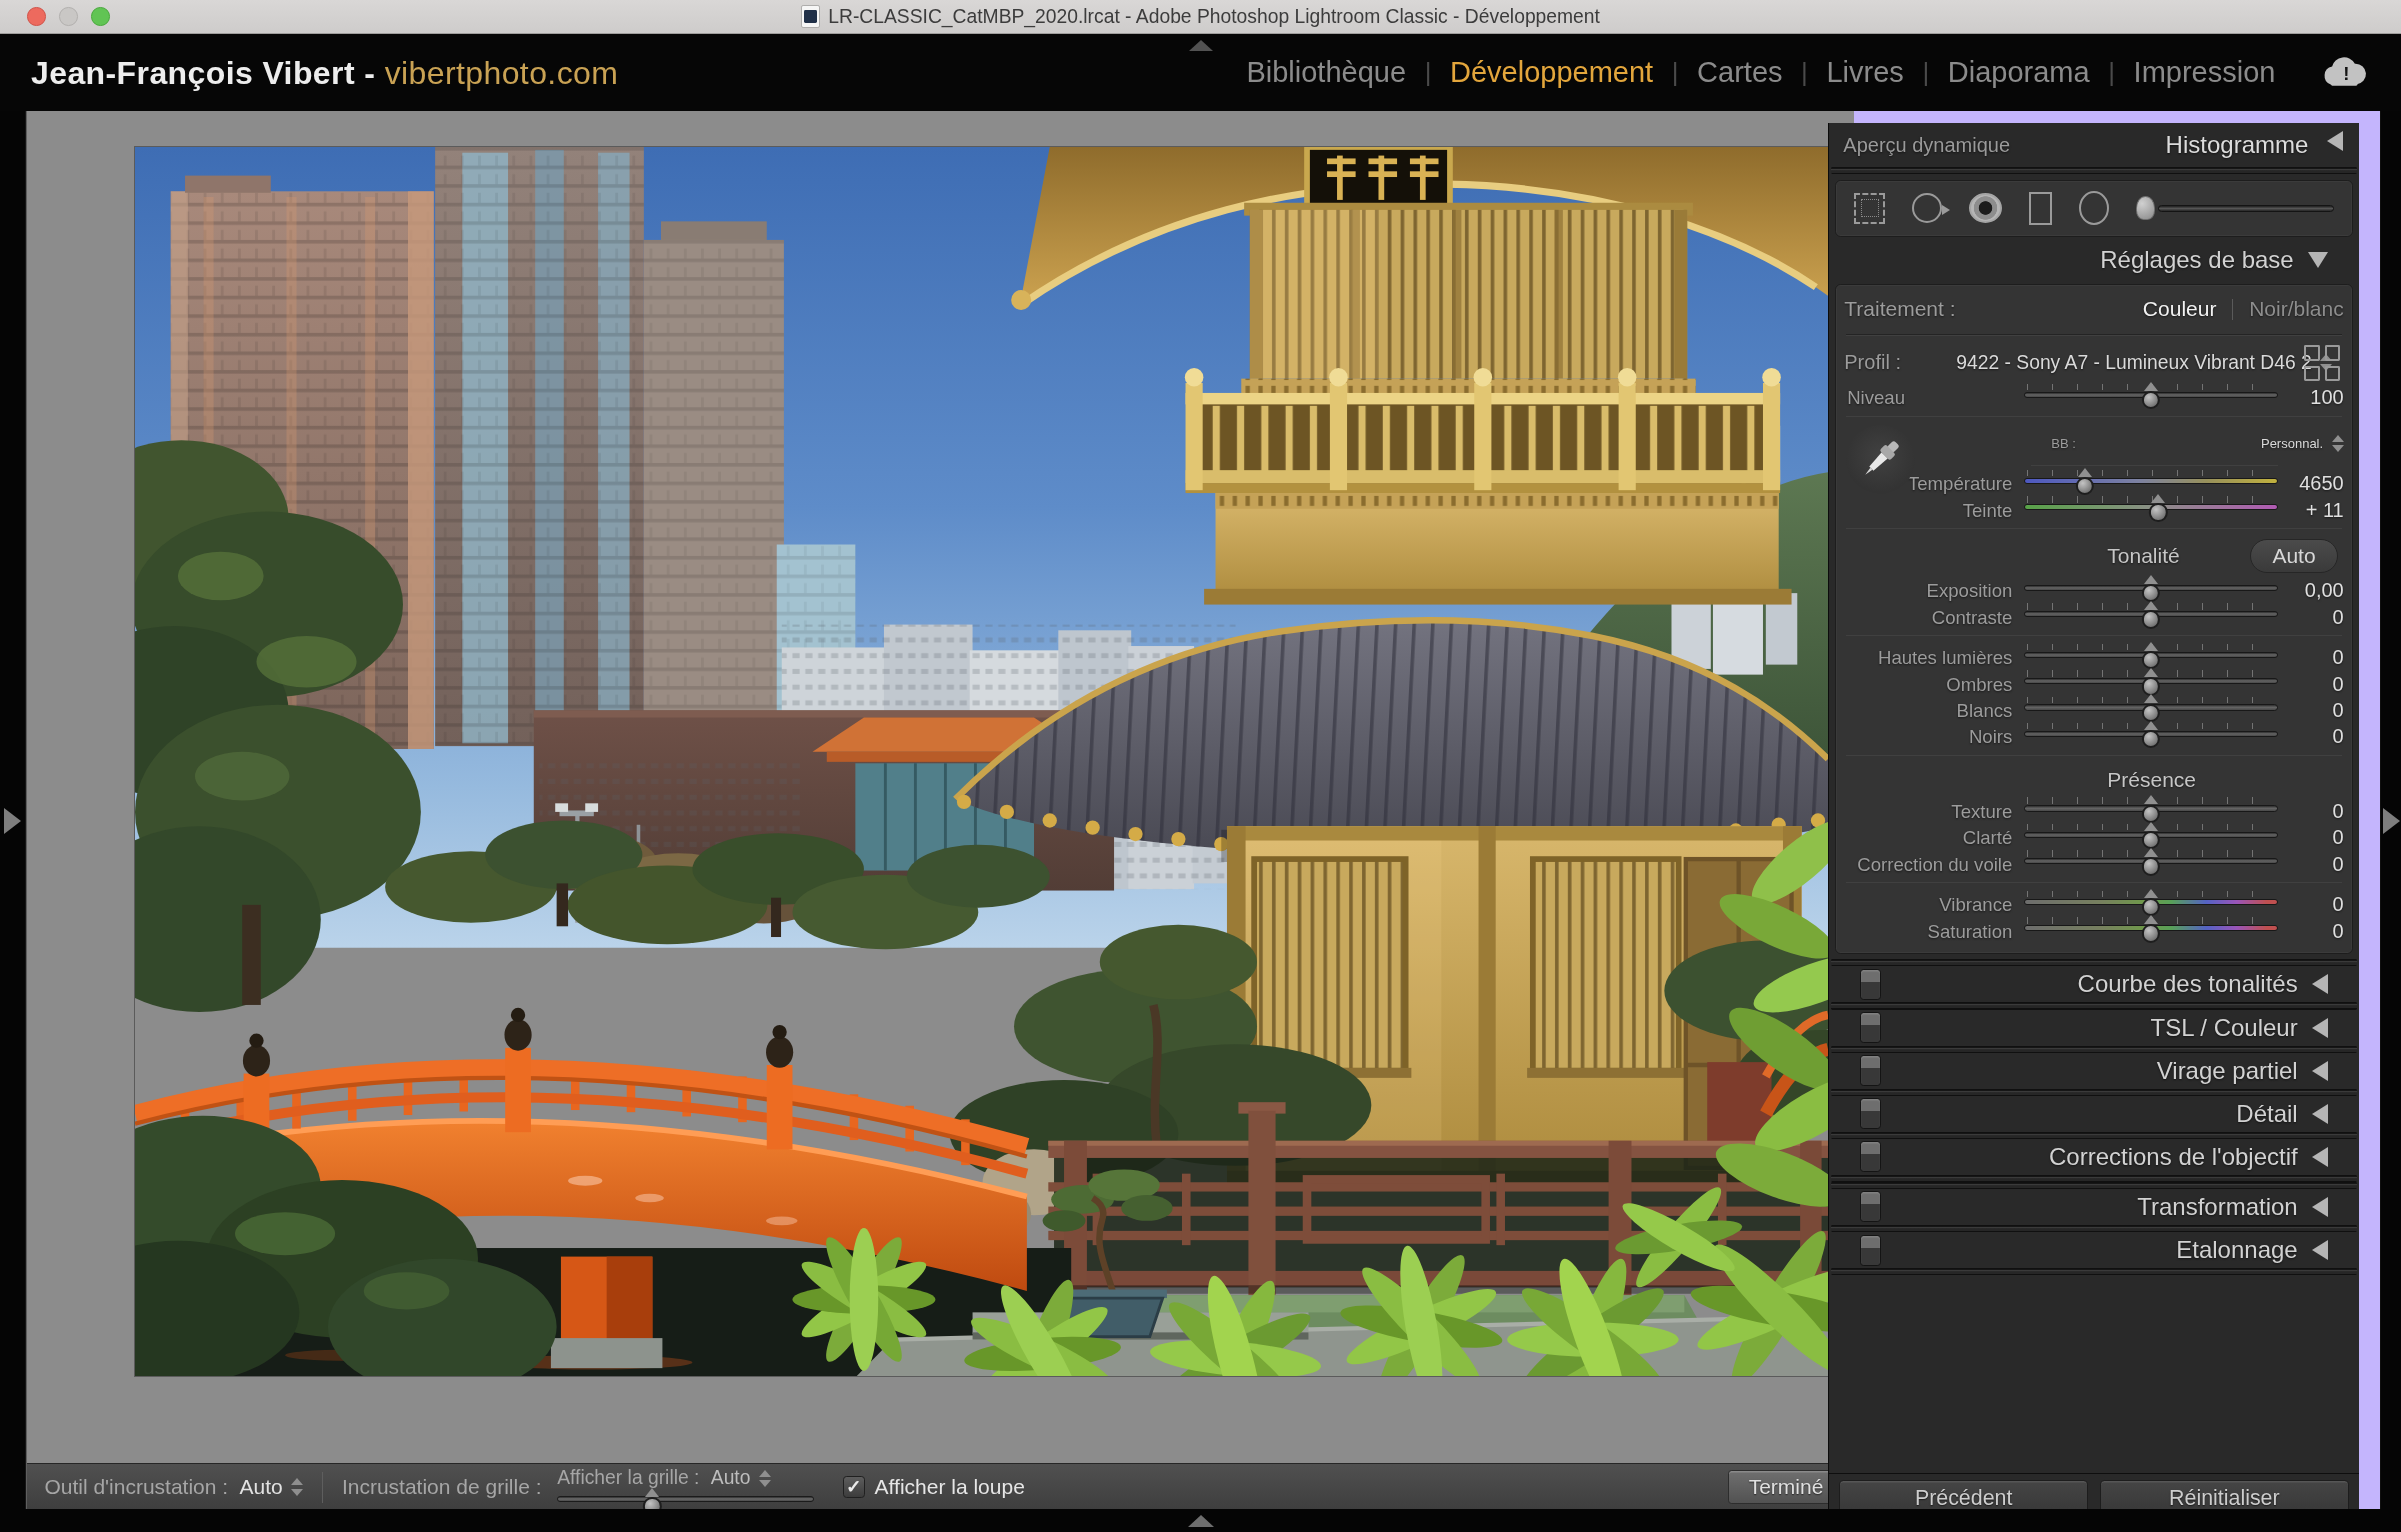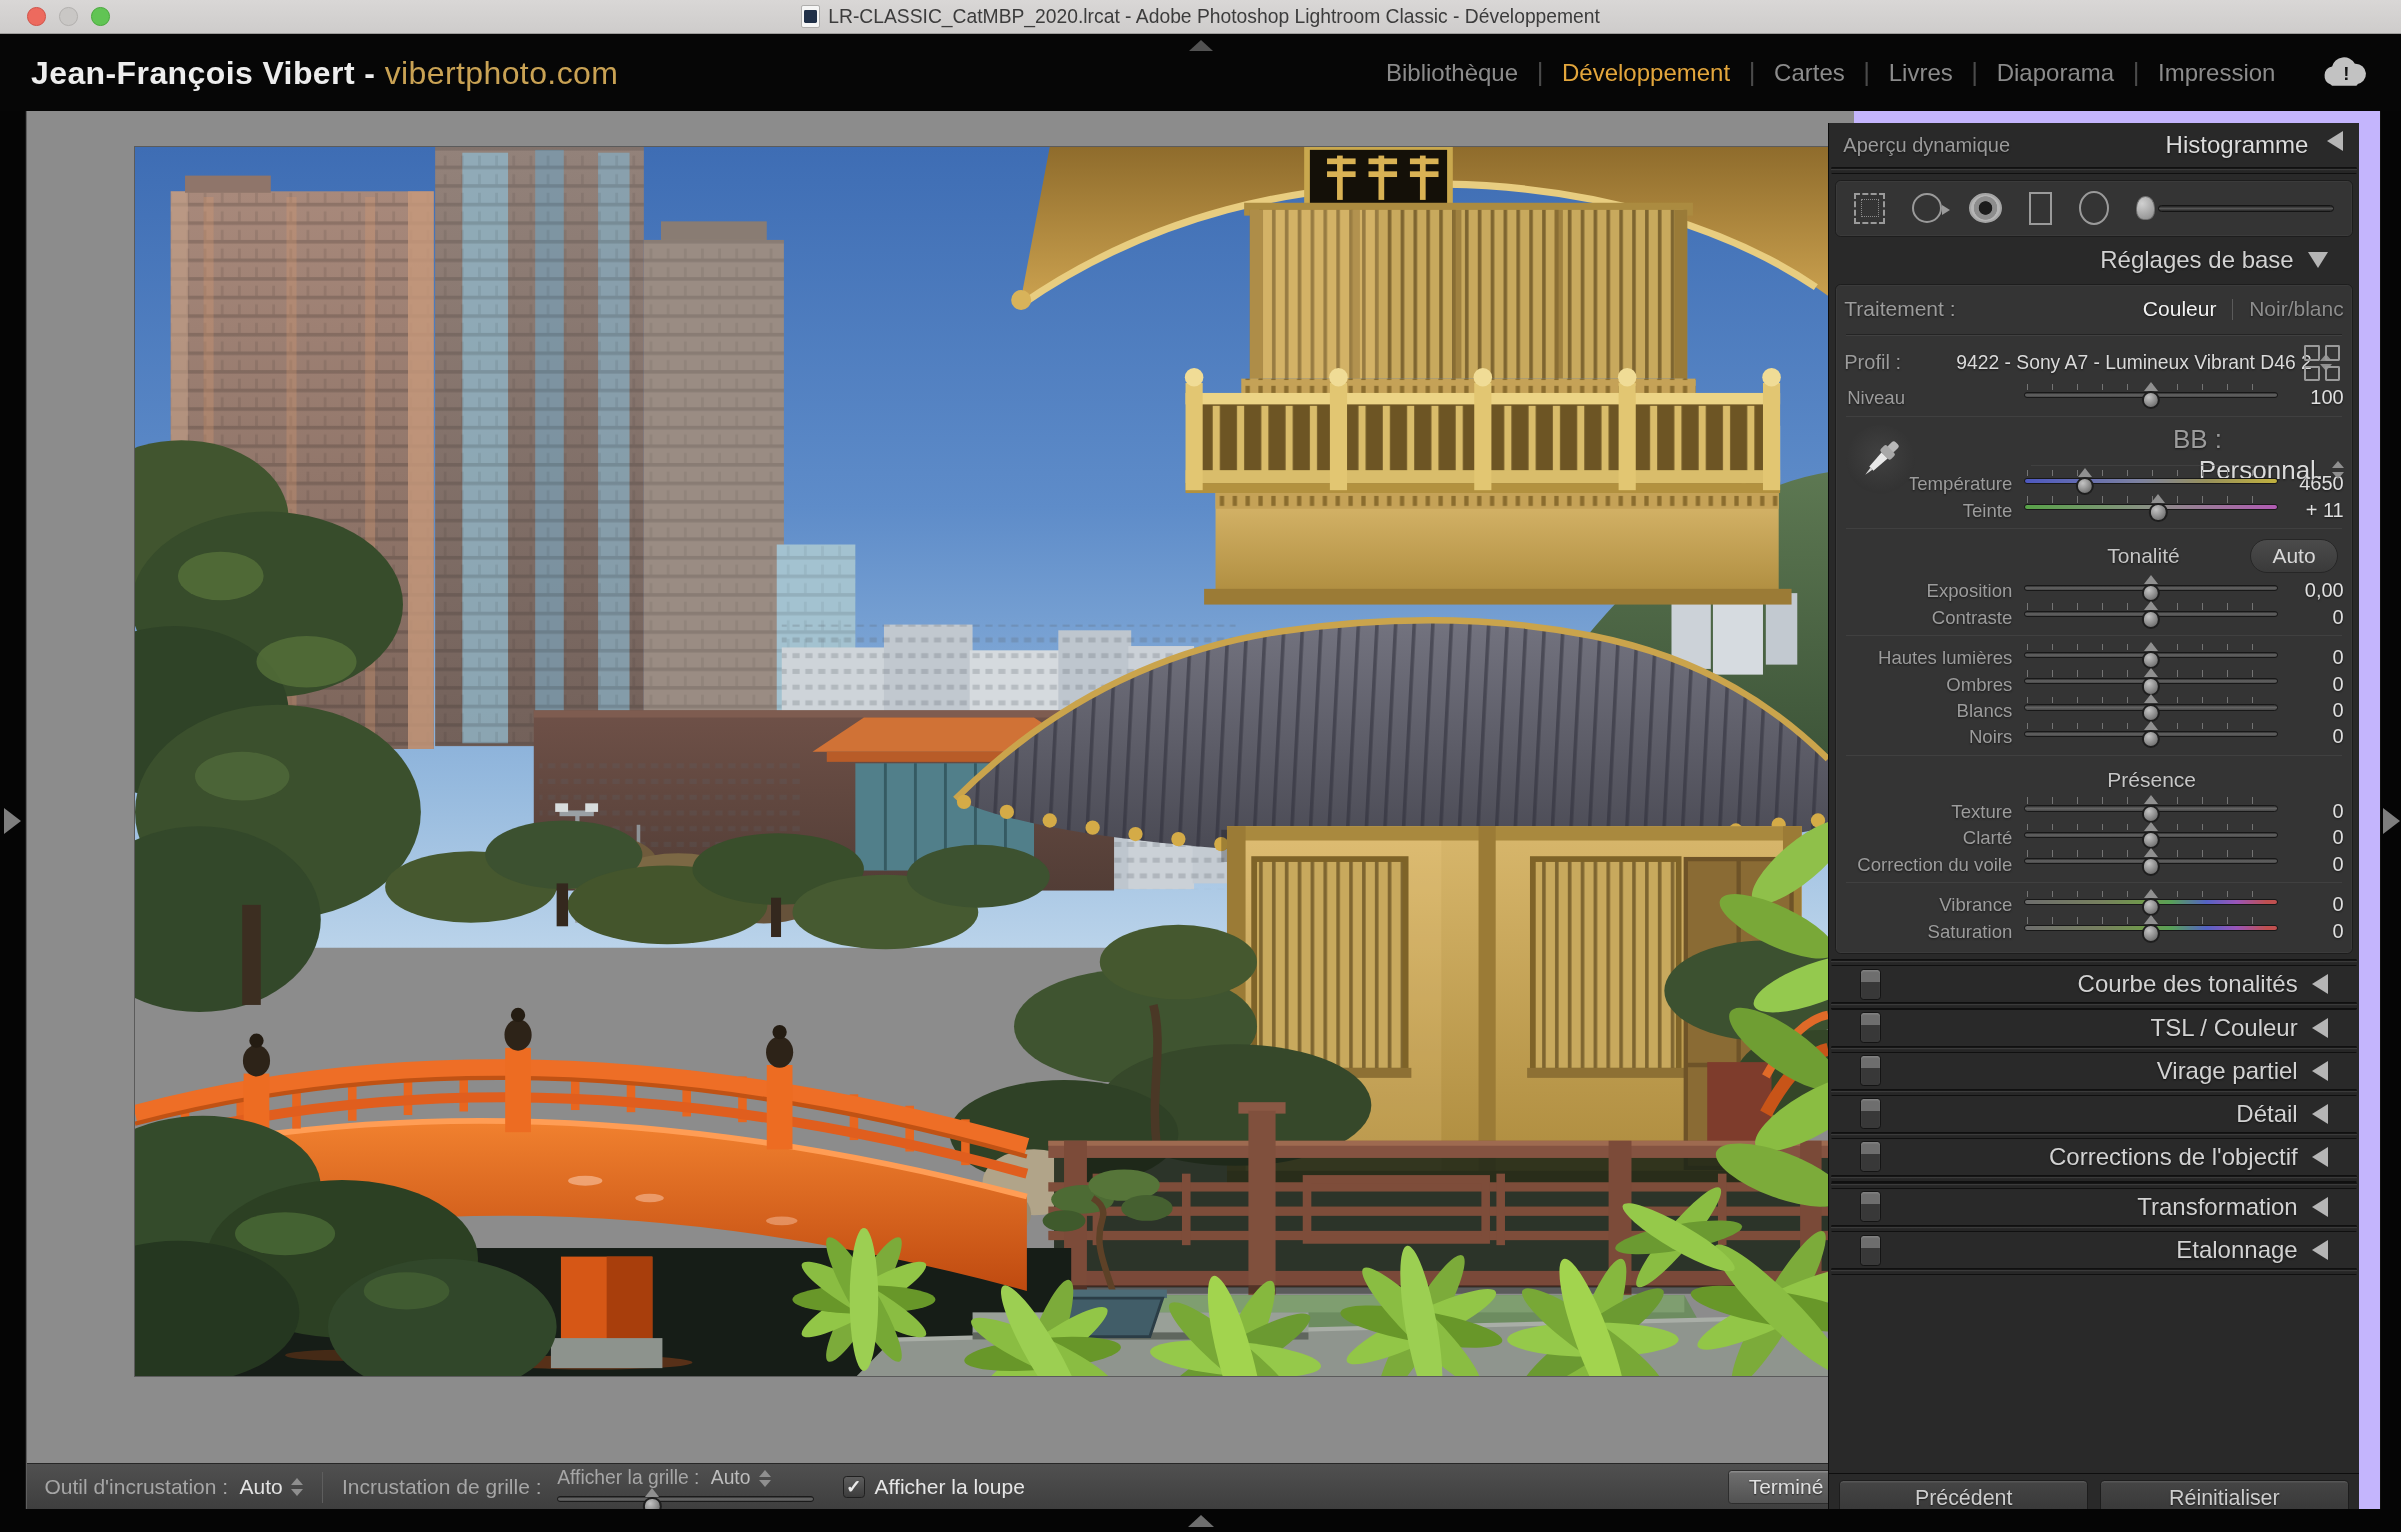--- a/index.html
+++ b/index.html
@@ -24,21 +24,21 @@
     background:#203048; border-radius:1.4px; }
   .title-text { font-size:19.3px; color:#3c3c3c; }
 
   
   .topbar { position:absolute; left:0; top:34px; width:2401px; height:77px; background:#060606; }
   .identity { position:absolute; left:31px; top:50%; transform:translateY(-50%);
     font-size:32px; letter-spacing:0.4px; white-space:nowrap; }
   .identity .name { color:#ededed; font-weight:700; }
   .identity .site { color:#c9a254; font-weight:400; }
   .modules { position:absolute; right:107px; top:0; height:100%; display:flex; align-items:center; gap:0; }
-  .module { font-size:24px; color:#8b8b8b; padding:0 18.6px; white-space:nowrap; cursor:default; }
+  .module { font-size:29px; color:#8b8b8b; padding:0 18.6px; white-space:nowrap; cursor:default; }
   .module.active { color:#e3a63c; }
   .mod-sep { color:#4a4a4a; font-size:26px; }
   .cloud-wrap { position:absolute; right:29px; top:50%; transform:translateY(-50%); width:57px; height:40px; }
   .top-arrow { position:absolute; left:1189px; top:5.7px; width:0; height:0;
     border-left:12px solid transparent; border-right:12px solid transparent;
     border-bottom:11.4px solid #525252; }
 
   
   .mainrow { position:absolute; left:0; top:111px; width:2401px; height:1399px; }
   .edge-strip { position:absolute; top:0; height:100%; width:26.4px; background:#050505; }
@@ -155,21 +155,21 @@
     background-image:repeating-linear-gradient(to right,#747474 0 1.4px,transparent 1.4px 25px); }
   .thumb { position:absolute; top:0; width:20px; height:29px; transform:translateX(-50%); }
   .thumb::before { content:""; position:absolute; left:50%; top:1.4px; transform:translateX(-50%);
     width:0; height:0; border-left:7.1px solid transparent; border-right:7.1px solid transparent;
     border-bottom:9.3px solid #909090; }
   .thumb::after { content:""; position:absolute; left:50%; bottom:0; transform:translateX(-50%);
     width:14.3px; height:14.3px; border-radius:50%;
     background:radial-gradient(circle at 35% 30%, #c4c4c4, #8a8a8a 55%, #595959); border:2.1px solid #1e1e1e; }
   .sval { width:66px; text-align:right; color:#e0e0e0; font-size:20px; }
 
-  .wb-row { height:40px; position:relative; font-size:26px;flex-direction:column; }
+  .wb-row { height:40px; position:relative; font-size:13px; }
   .dropper { position:absolute; left:1.4px; top:1.4px; width:69px; height:69px; border-radius:50%;
     background:radial-gradient(circle at 50% 45%, #414141, #333333 70%); }
   .wb-label { color:#9c9c9c; margin-left:207px; }
   .wb-right { margin-left:auto; display:flex; align-items:center; }
   .wb-value { color:#dadada; }
   .wb-line { border-top:1.4px solid #4a4a4a; opacity:.55; margin:1.4px 66px 2.9px 187px; }
 
   .sec-head { position:relative; display:flex; align-items:center; height:40px; }
   .sec-title { position:absolute; left:263px; font-size:21px; color:#c6c6c6; }
   .auto-pill { margin-left:auto; margin-right:5.7px; padding:4.3px 21.4px; border-radius:18.6px; font-size:21px;

